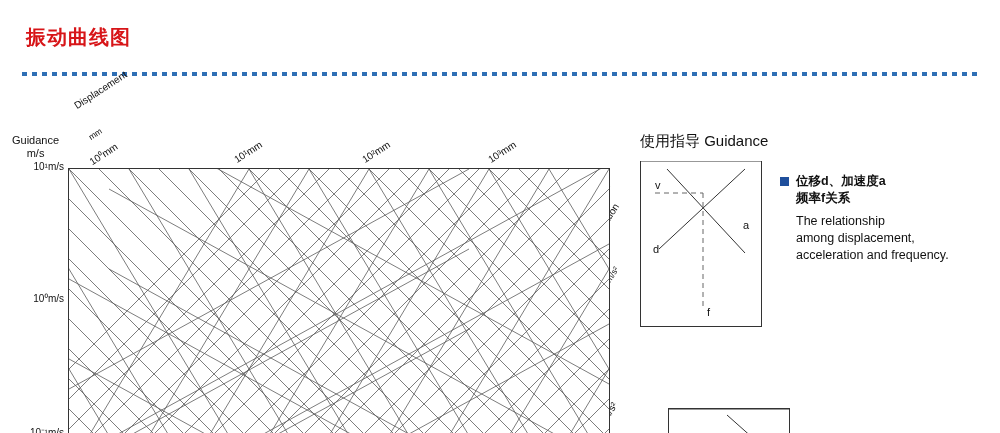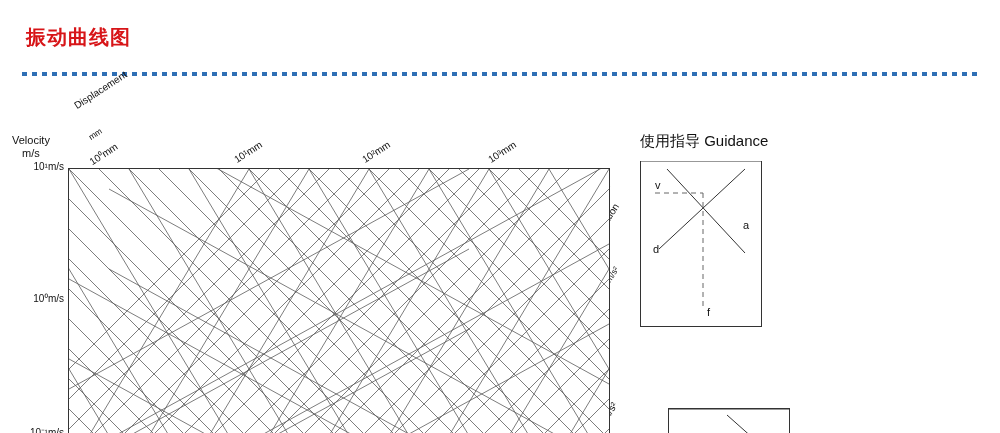--- a/index.html
+++ b/index.html
@@ -202,21 +202,21 @@
 <body>
 
 <div class="page">
 
   <div class="title">振动曲线图</div>
   <div class="dotted-rule"></div>
 
   <div class="chart-wrap">
 
     <div class="vel-title">
-      <div>Velocity</div>
+      <div>Guidance</div>
       <div>m/s</div>
     </div>
 
     <div class="left-ticks">
       <div class="tick-left" style="top:-7px;">10¹m/s</div>
       <div class="tick-left" style="top:123px;">10⁰m/s</div>
       <div class="tick-left" style="top:257px;">10⁻¹m/s</div>
     </div>
 
     <div class="rot-disp">Displacement</div>
@@ -350,20 +350,32 @@
 
           <line x1="62" y1="32" x2="62" y2="148" stroke="#666" stroke-width="1" stroke-dasharray="5,4"></line>
           <text x="14" y="28" font-family="Liberation Sans, sans-serif" font-size="11" fill="#111">v</text>
           <text x="12" y="92" font-family="Liberation Sans, sans-serif" font-size="11" fill="#111">d</text>
           <text x="102" y="68" font-family="Liberation Sans, sans-serif" font-size="11" fill="#111">a</text>
           <text x="66" y="155" font-family="Liberation Sans, sans-serif" font-size="11" fill="#111">f</text>
         </svg>
       </div>
 
       <div class="guide-text">
+        <div class="bullet-line">
+          <span class="bullet"></span>
+          <span class="bullet-txt">
+            <span>位移d、加速度a</span><br>
+            <span>频率f关系</span>
+          </span>
+        </div>
+        <div class="en-txt">
+          <span>The relationship</span><br>
+          <span>among displacement,</span><br>
+          <span>acceleration and frequency.</span>
+        </div>
       </div>
     </div>
   </div>
 
   <div class="guide-fig2">
     <div class="fig2-box">
       <svg width="120" height="60" viewBox="0 0 120 60">
         <line x1="0" y1="0" x2="120" y2="0" stroke="#333" stroke-width="1"></line>
         <line x1="58" y1="6" x2="112" y2="54" stroke="#333" stroke-width="1"></line>
       </svg>

